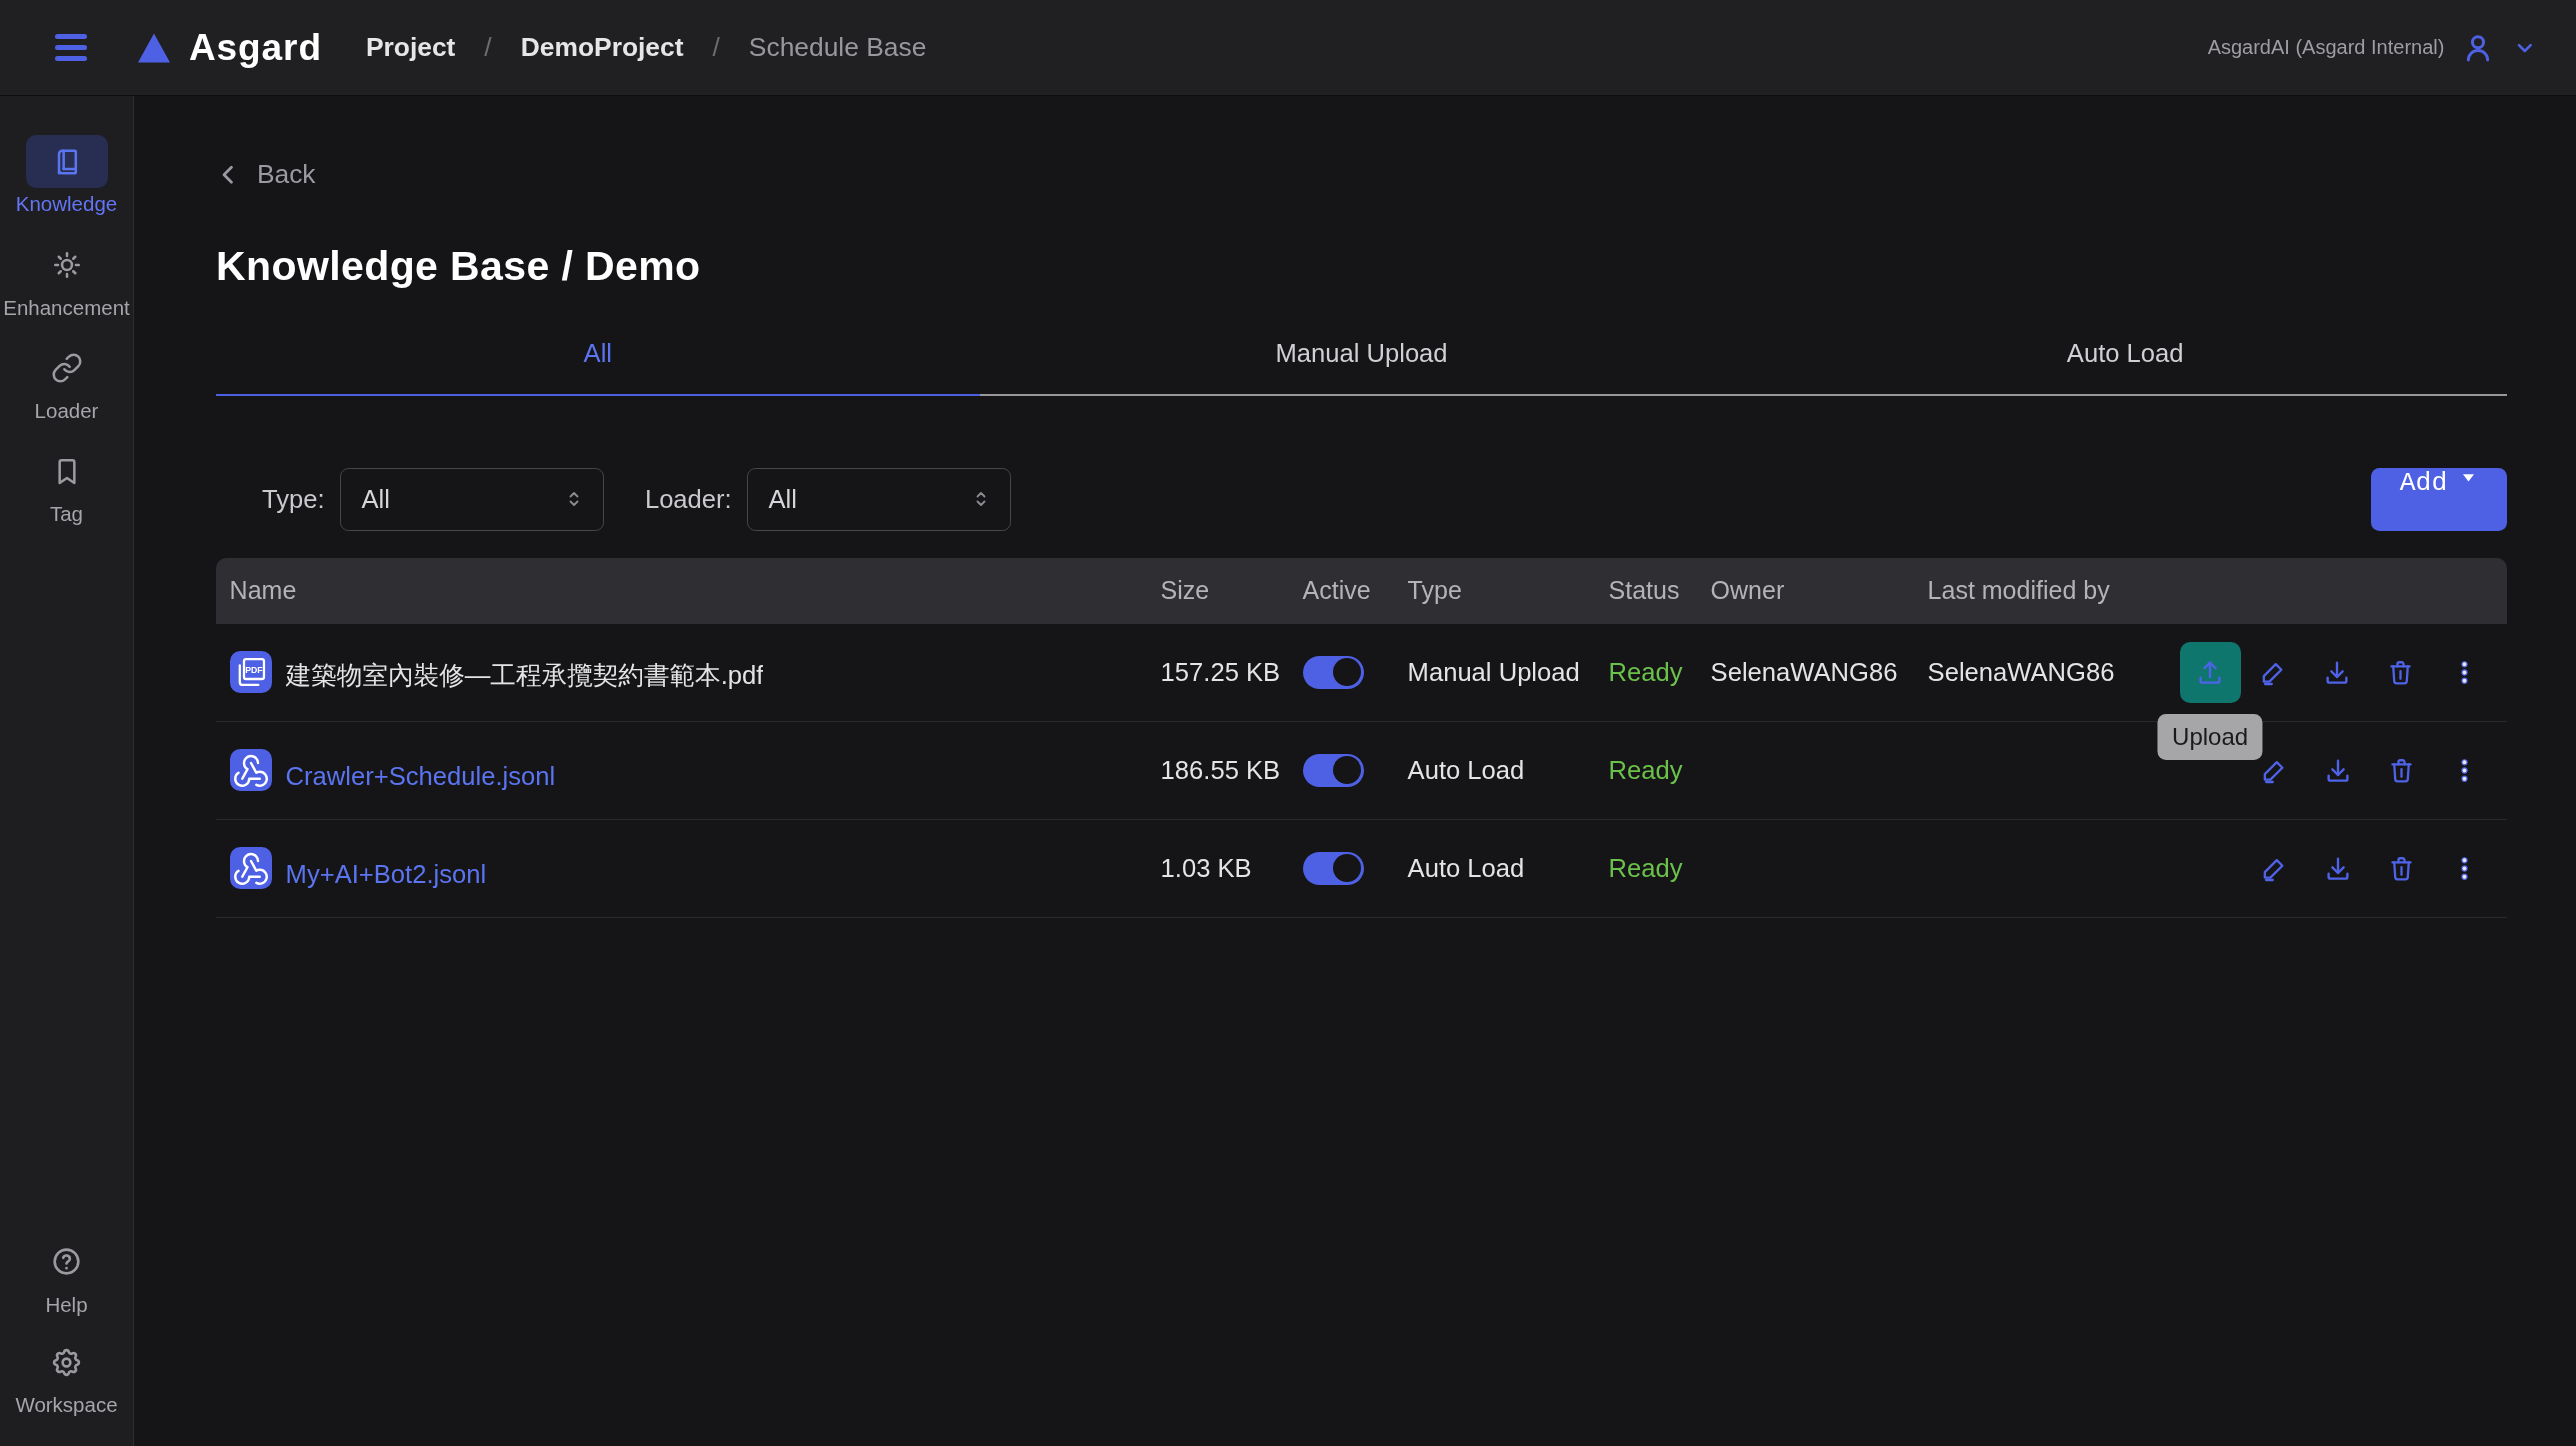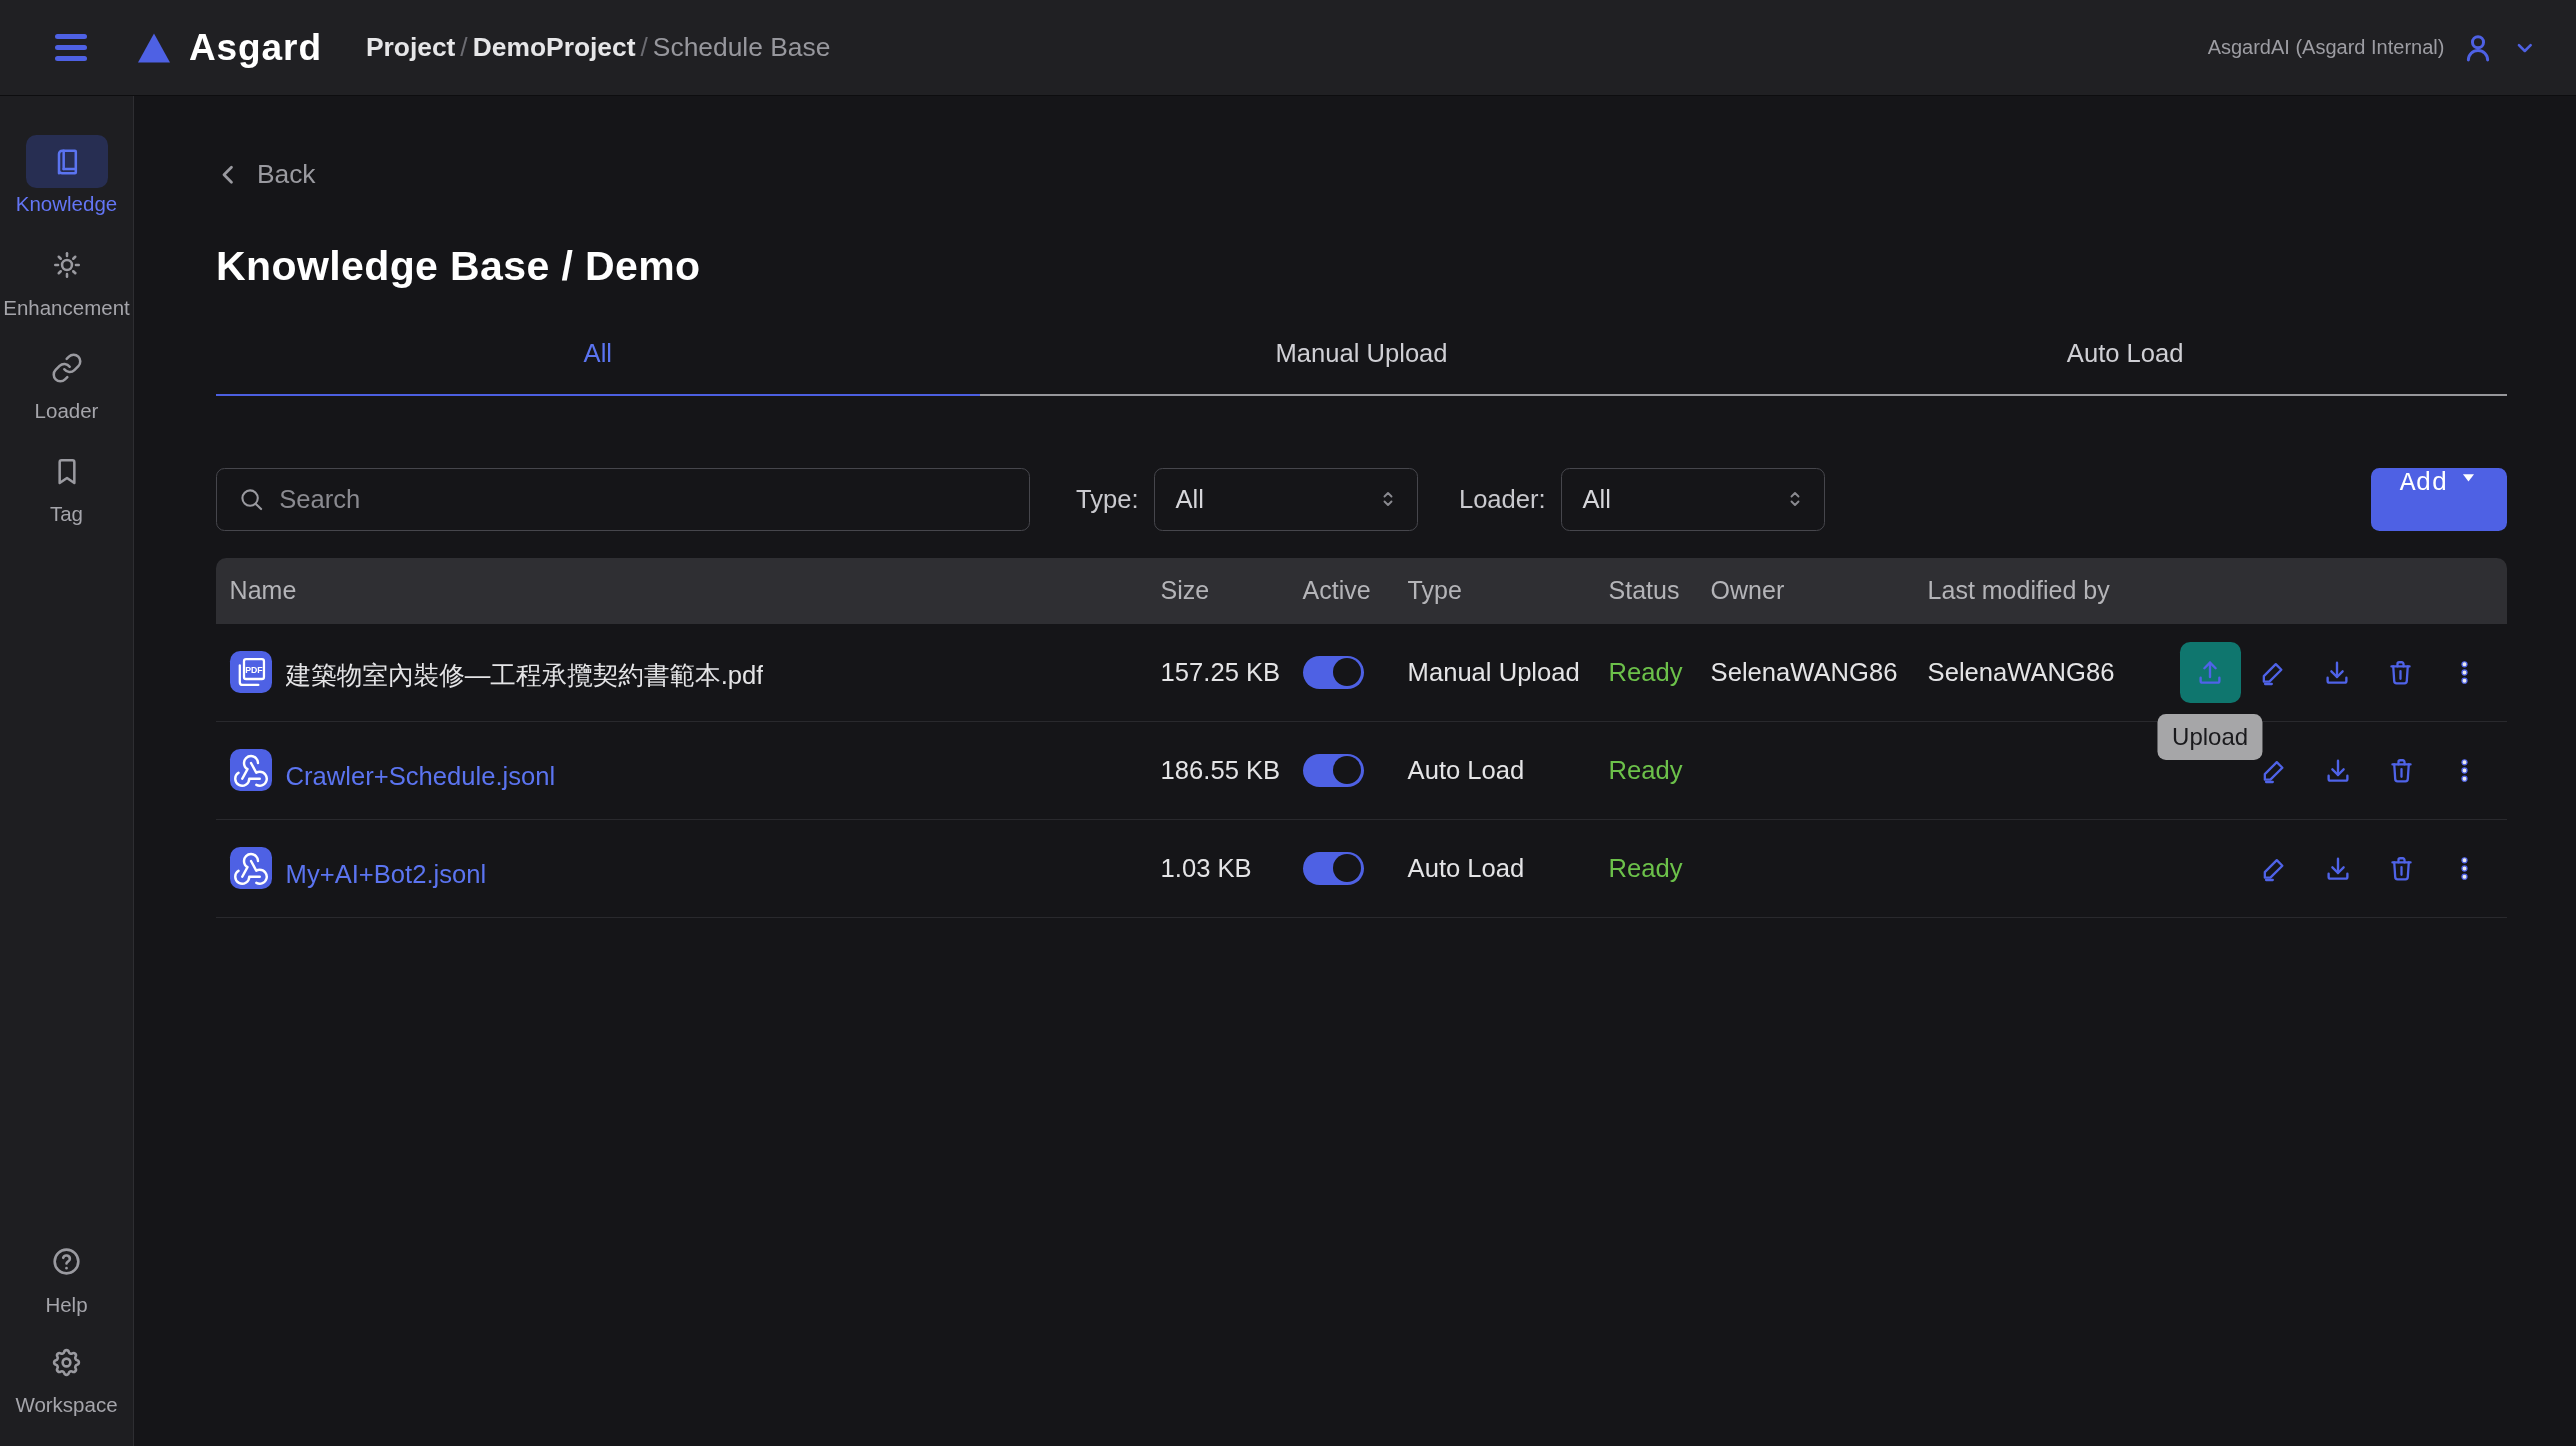--- a/index.html
+++ b/index.html
@@ -13,21 +13,21 @@
   
   .topbar {
     position:absolute; top:0; left:0; right:0; height:96px;
     background:#202023; display:flex; align-items:center;
     border-bottom:0.9px solid #0d0d0f; z-index:20;
   }
   .menu-btn { margin-left:55px; width:32px; display:flex; flex-direction:column; gap:6.8px; background:none; border:none; cursor:pointer; }
   .menu-btn .bar { height:4.3px; border-radius:2.6px; background:#4e61e4; width:100%; }
   .logo { margin-left:49px; display:flex; align-items:center; gap:17px; cursor:pointer; }
   .logo-text { font-size:37px; font-weight:bold; color:#ffffff; letter-spacing:0.9px; }
-  .breadcrumb { margin-left:44px; display:flex; align-items:center; gap:5px; font-size:26.4px; }
+  .breadcrumb { margin-left:44px; display:flex; align-items:center; gap:29px; font-size:26.4px; }
   .crumb { color:#e6e6e8; font-weight:600; cursor:pointer; }
   .crumb-sep { color:#6c6c72; font-weight:400; }
   .crumb.current { color:#97979d; font-weight:500; cursor:default; }
   .account { margin-left:auto; margin-right:38px; display:flex; align-items:center; gap:17px; cursor:pointer; }
   .account-label { color:#9d9da3; font-size:20px; }
 
   
   .sidebar {
     position:absolute; top:96px; left:0; bottom:0; width:134px;
     background:#1e1e21; border-right:0.9px solid #2e2e32;
@@ -209,27 +209,20 @@
 
   <h1 class="page-title">Knowledge Base / Demo</h1>
 
   <div class="tabs">
     <div class="tab active">All</div>
     <div class="tab">Manual Upload</div>
     <div class="tab">Auto Load</div>
   </div>
 
   <div class="filter-row">
-    <div class="search-box">
-      <svg width="26.4" height="26.4" viewBox="0 0 24 24" fill="none" stroke="#9a9aa0" stroke-width="1.9" stroke-linecap="round">
-          <circle cx="11" cy="11" r="7"></circle>
-          <path d="M16.5 16.5 21 21"></path>
-        </svg>
-      <input value="" placeholder="Search" style="">
-    </div>
     <span class="filter-label">Type:</span>
     <div class="select">
       <span class="value">All</span>
       <svg width="24" height="24" viewBox="0 0 24 24" fill="none" stroke="#8a8a90" stroke-width="1.9" stroke-linecap="round" stroke-linejoin="round">
           <path d="M8.5 9.5 12 6l3.5 3.5"></path>
           <path d="M8.5 14.5 12 18l3.5-3.5"></path>
         </svg>
     </div>
     <span class="filter-label second">Loader:</span>
     <div class="select">

